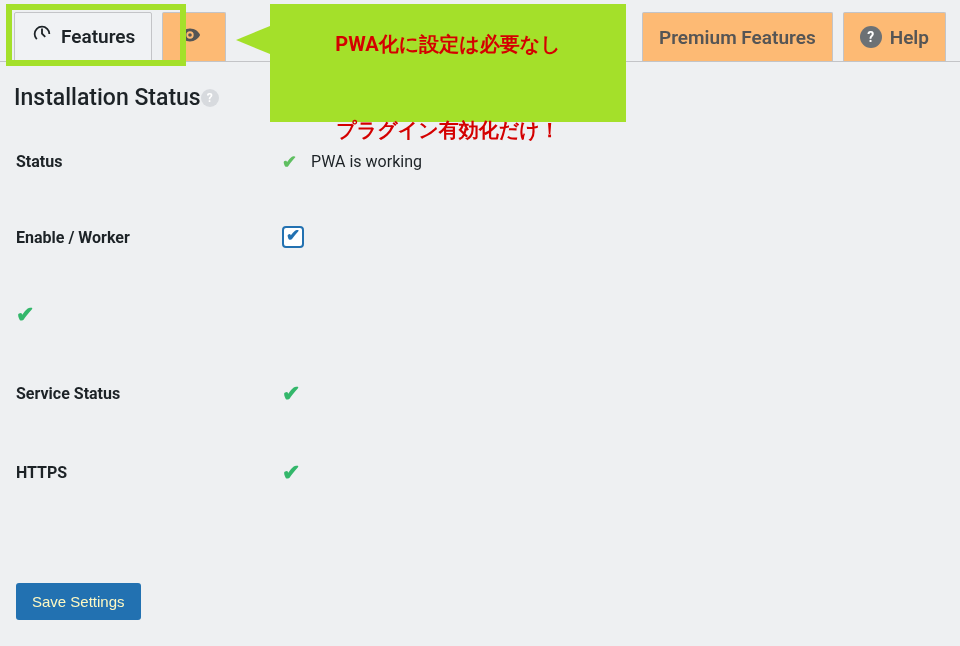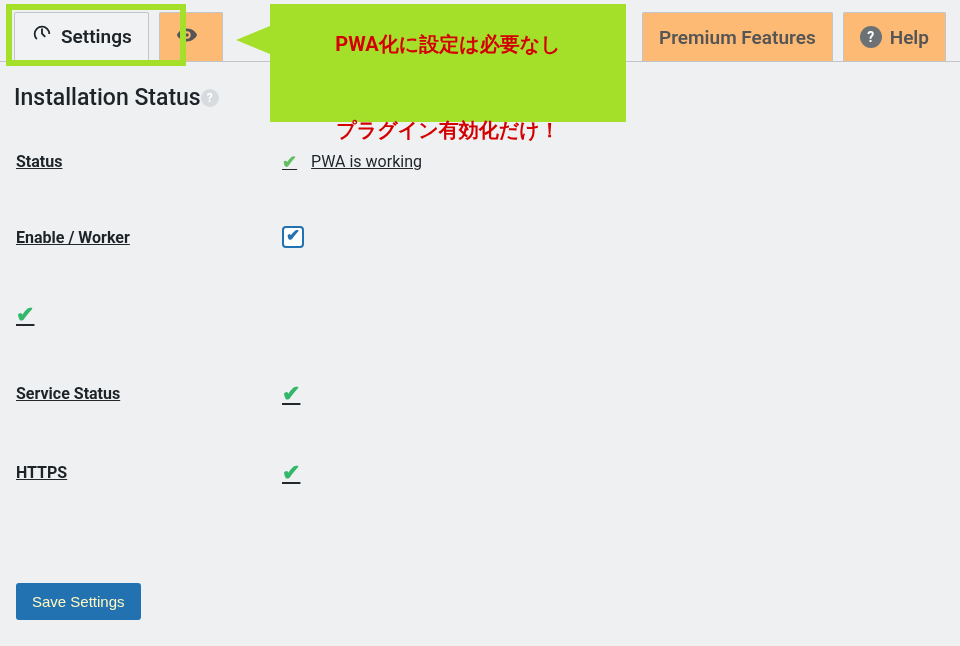--- a/index.html
+++ b/index.html
@@ -113,21 +113,20 @@
   }
 
   
   .settings {
     padding: 30px 14px 20px 16px;
   }
   .row {
     display: flex;
     align-items: center;
     margin-bottom: 54px;
-    text-decoration: underline;
   }
   .row .label {
     width: 266px;
     font-size: 16px;
     font-weight: 700;
     color: #1d2327;
   }
   .row .value {
     display: flex;
     align-items: center;
@@ -194,21 +193,21 @@
 </div>
 
 
 <div class="tabs">
   <div class="tab active">
     <span class="icon gauge-icon">
       <svg viewBox="0 0 24 24">
           <path d="M12 3a9 9 0 0 0-9 9 9 9 0 0 0 2.64 6.36l1.42-1.42A7 7 0 1 1 19 12h2A9 9 0 0 0 12 3zm-1 9V6h2v5.17l3.24 3.24-1.41 1.41z"></path>
         </svg>
     </span>
-    <span>Settings</span>
+    <span>Features</span>
   </div>
 
   <div class="tab">
     <span class="icon eye-icon">
       <svg viewBox="0 0 24 24">
           <path d="M12 5C7 5 2.7 8.1 1 12c1.7 3.9 6 7 11 7s9.3-3.1 11-7c-1.7-3.9-6-7-11-7zm0 11a4 4 0 1 1 0-8 4 4 0 0 1 0 8zm0-6a2 2 0 1 0 0 4 2 2 0 0 0 0-4z"></path>
         </svg>
     </span>
     <span></span>
   </div>

